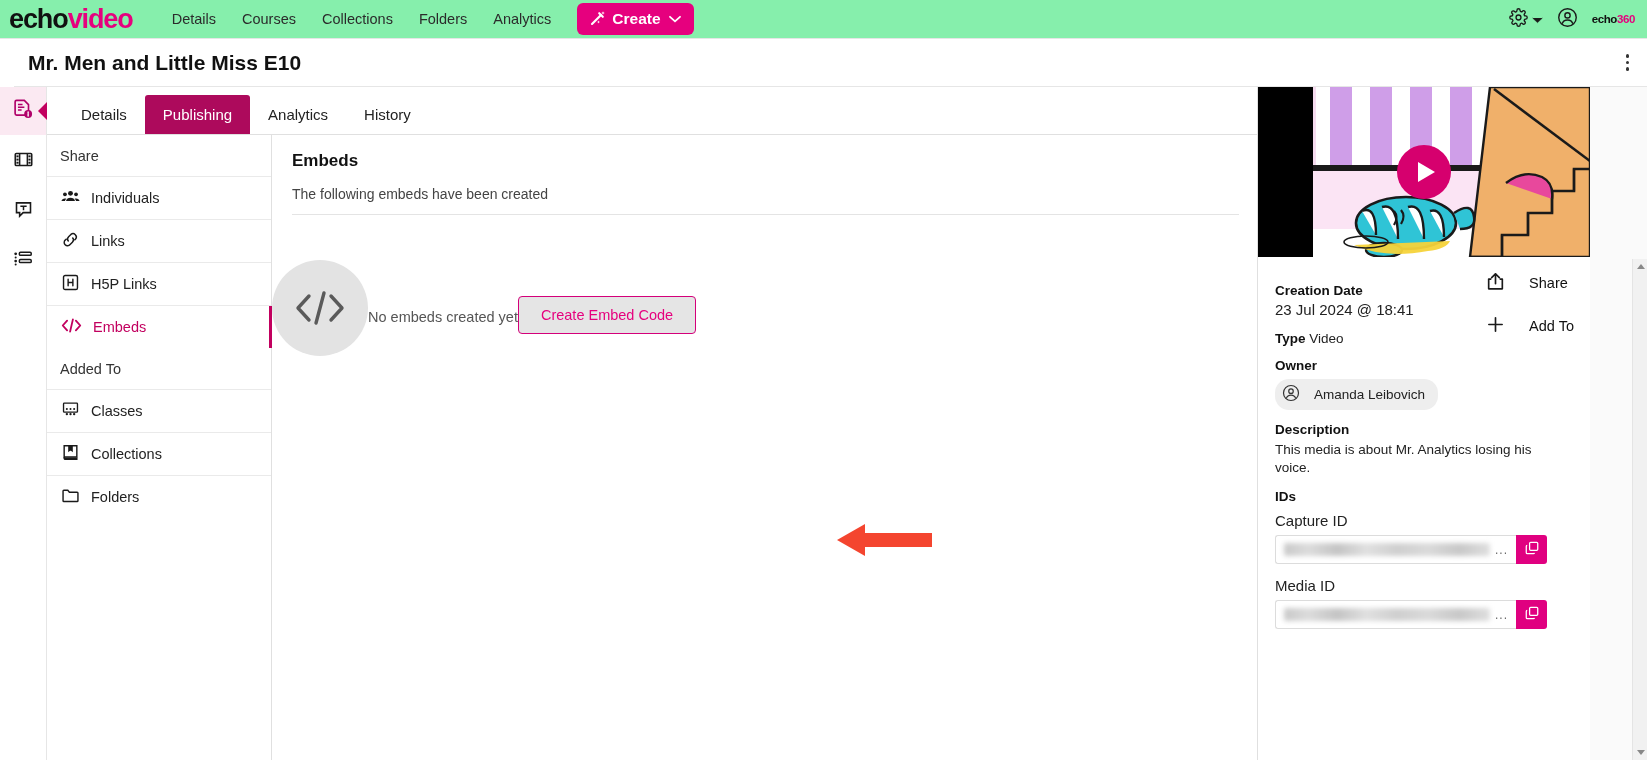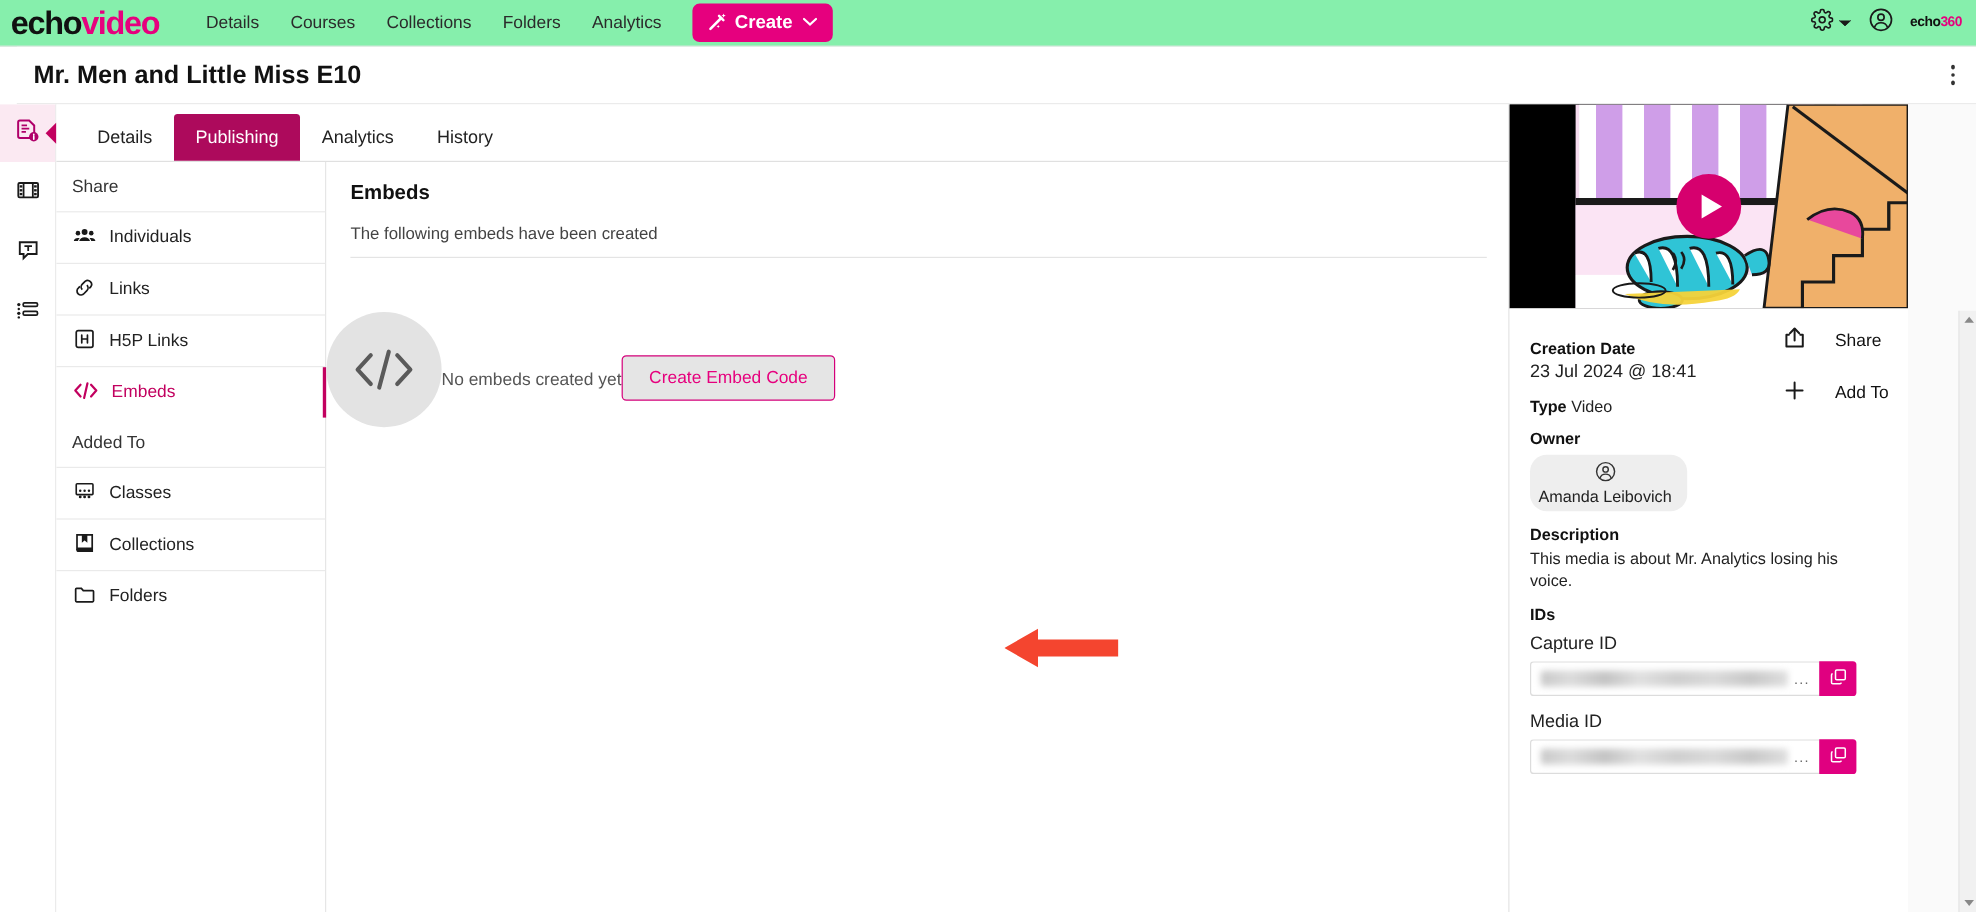--- a/index.html
+++ b/index.html
@@ -155,23 +155,23 @@
     margin-left: 5px;
   }
   .details { padding: 14px 16px 0 17px; position: relative; background: #fff;
              width: 332px; height: 505px; }
   .d-label { font-size: 13.5px; font-weight: 700; color: #111; margin-top: 12px; }
   .d-label:first-child { margin-top: 0; }
   .d-value { font-size: 15px; color: #222; margin-top: 3px; }
   .d-inline { font-size: 13.5px; color: #222; margin-top: 13px; }
   .d-inline b { font-weight: 700; color: #111; }
   .owner-chip {
-    display: inline-flex; align-items: center; gap: 1px;
+    display: inline-flex; align-items: center; gap: 14px;
     background: #eeeeee; border-radius: 14px; padding: 5px 13px 5px 7px;
-    margin-top: 6px; font-size: 13.5px; color: #222; flex-direction: column;
+    margin-top: 6px; font-size: 13.5px; color: #222;
   }
   .desc { font-size: 13.5px; color: #222; margin-top: 4px; line-height: 1.35; max-width: 272px; }
   .idfield { display: flex; align-items: stretch; margin-top: 6px; width: 272px; }
   .idbox {
     flex: 1; border: 1px solid #dcdcdc; border-right: none;
     border-radius: 3px 0 0 3px; background: #fff; height: 29px;
     display: flex; align-items: center; padding: 0 8px; overflow: hidden;
   }
   .blur {
     flex: 1; height: 13px; border-radius: 2px;

